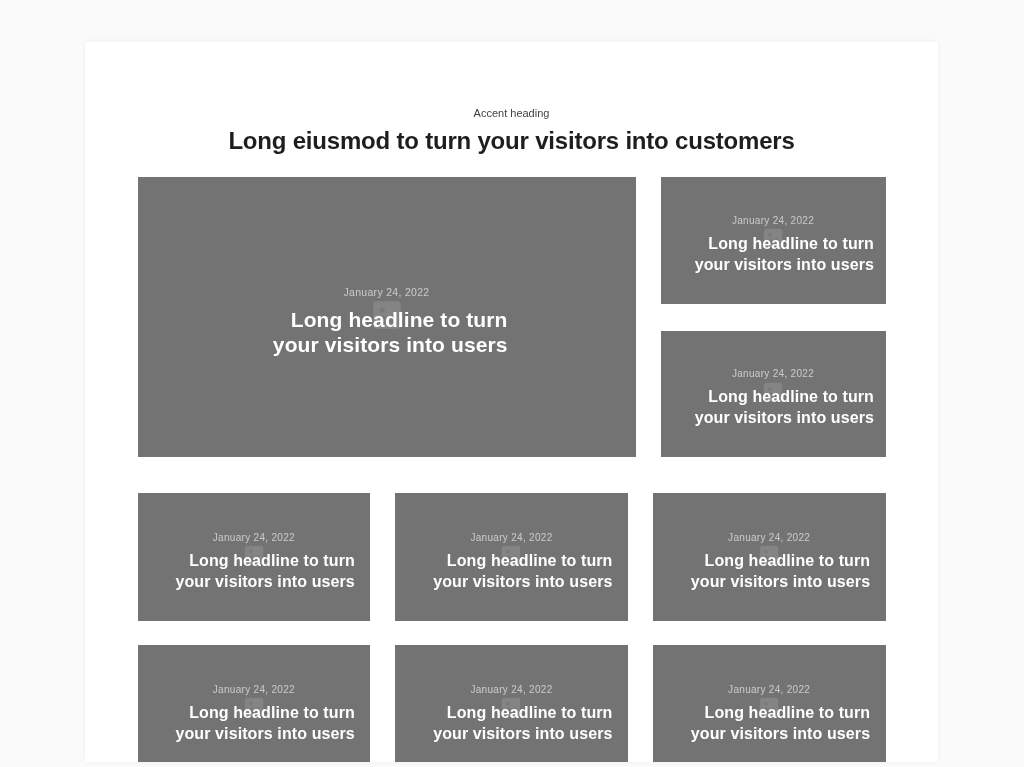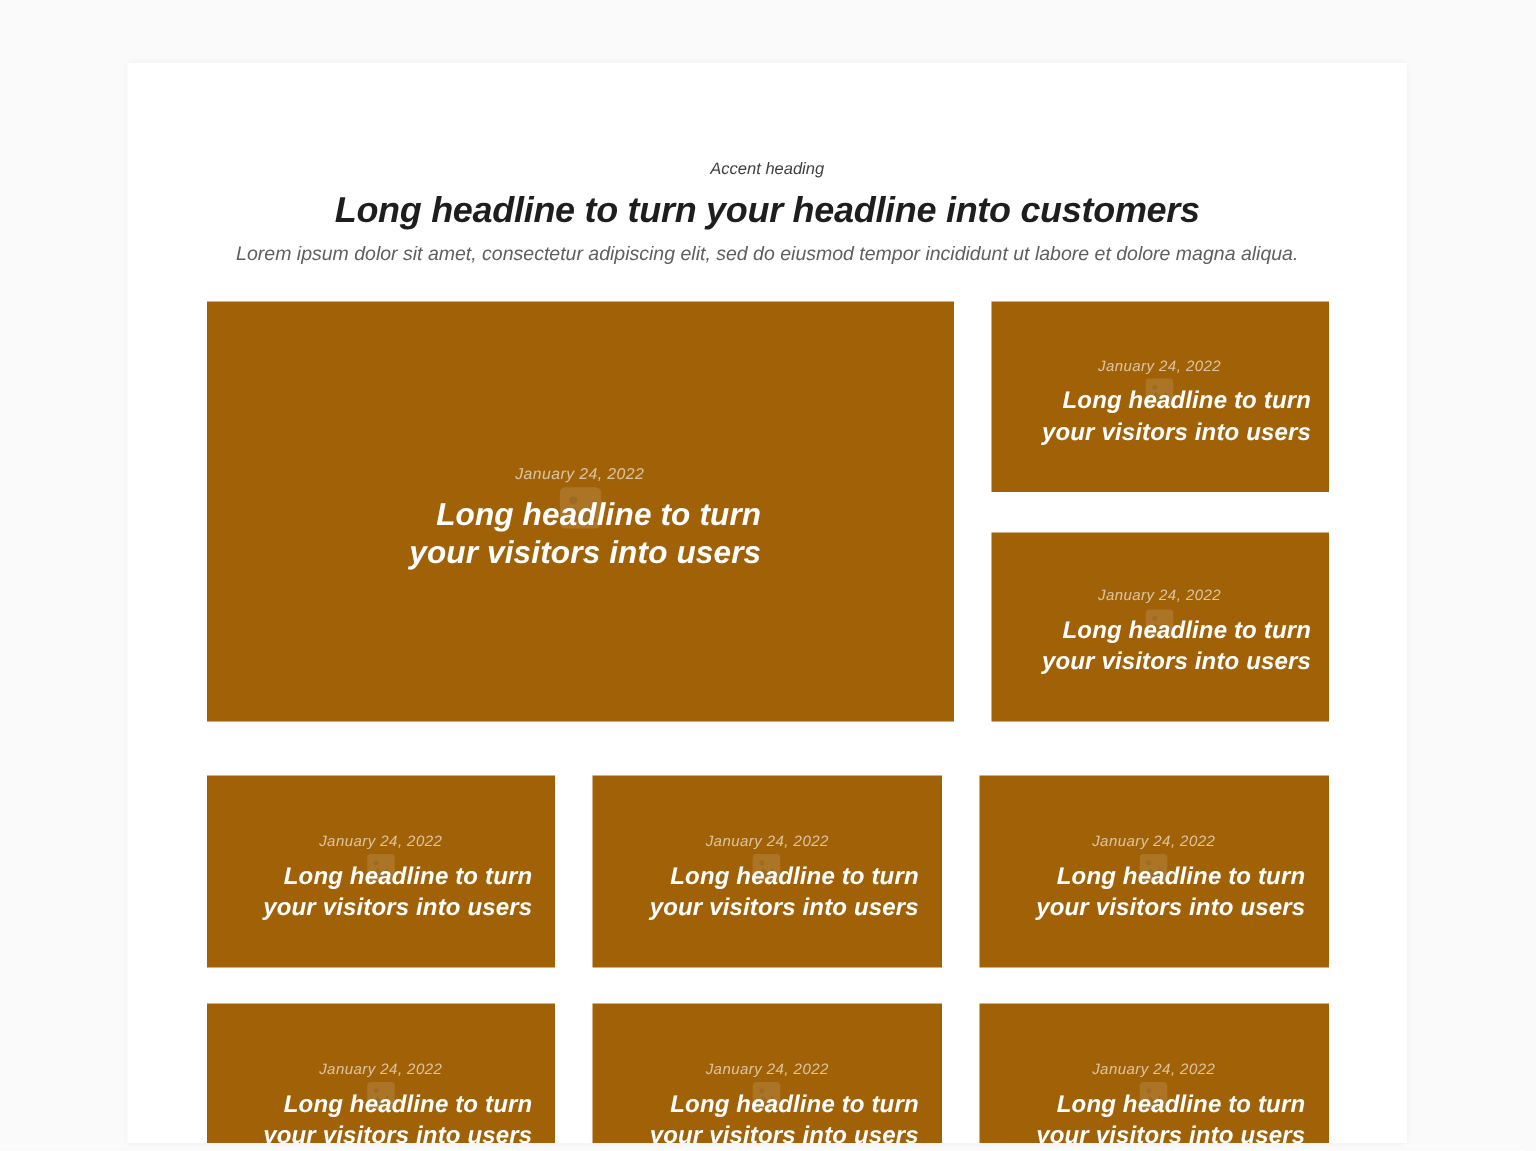--- a/index.html
+++ b/index.html
@@ -6,21 +6,20 @@
     margin: 0;
     padding: 0;
     font-family: "Liberation Sans", "DejaVu Sans", sans-serif;
   }
   .screen {
     position: relative;
     width: 1024px;
     height: 767px;
     background: #fafafa;
     overflow: hidden;
-    font-style: italic;
   }
   .page {
     position: absolute;
     left: 85px;
     top: 42px;
     width: 853px;
     height: 720px;
     background: #ffffff;
     box-shadow: 0 0 5px rgba(0,0,0,0.05);
     overflow: hidden;
@@ -55,21 +54,21 @@
     margin: 0;
   }
   
   .featured-row {
     display: flex;
     gap: 25px;
     margin-top: 23px;
   }
   .card {
     position: relative;
-    background: #a16207;
+    background: #737373;
     display: flex;
     align-items: center;
     justify-content: center;
     text-align: center;
     color: #ffffff;
     cursor: pointer;
     overflow: hidden;
   }
   .card-content {
     position: relative;
@@ -132,22 +131,21 @@
 </style>
 </head>
 <body>
 
 <div class="screen">
   <div class="page">
     <div class="container">
 
       <div class="section-header">
         <p class="accent-heading">Accent heading</p>
-        <h1 class="section-title">Long headline to turn your headline into customers</h1>
-        <p class="section-subtitle">Lorem ipsum dolor sit amet, consectetur adipiscing elit, sed do eiusmod tempor incididunt ut labore et dolore magna aliqua.</p>
+        <h1 class="section-title">Long eiusmod to turn your visitors into customers</h1>
       </div>
 
       <div class="featured-row">
 
         <div class="card card-featured">
           <span class="ph-icon">
             <svg width="30" height="30" viewBox="0 0 24 24">
               <rect x="1" y="1" width="22" height="22" rx="3" fill="rgba(255,255,255,0.55)"></rect>
               <circle cx="8.2" cy="8" r="2.1" fill="#8f8f8f"></circle>
               <path d="M3 19.5 L9.2 12 L13.2 16.2 L16.8 11.5 L21 19.5 Z" fill="#8f8f8f"></path>

